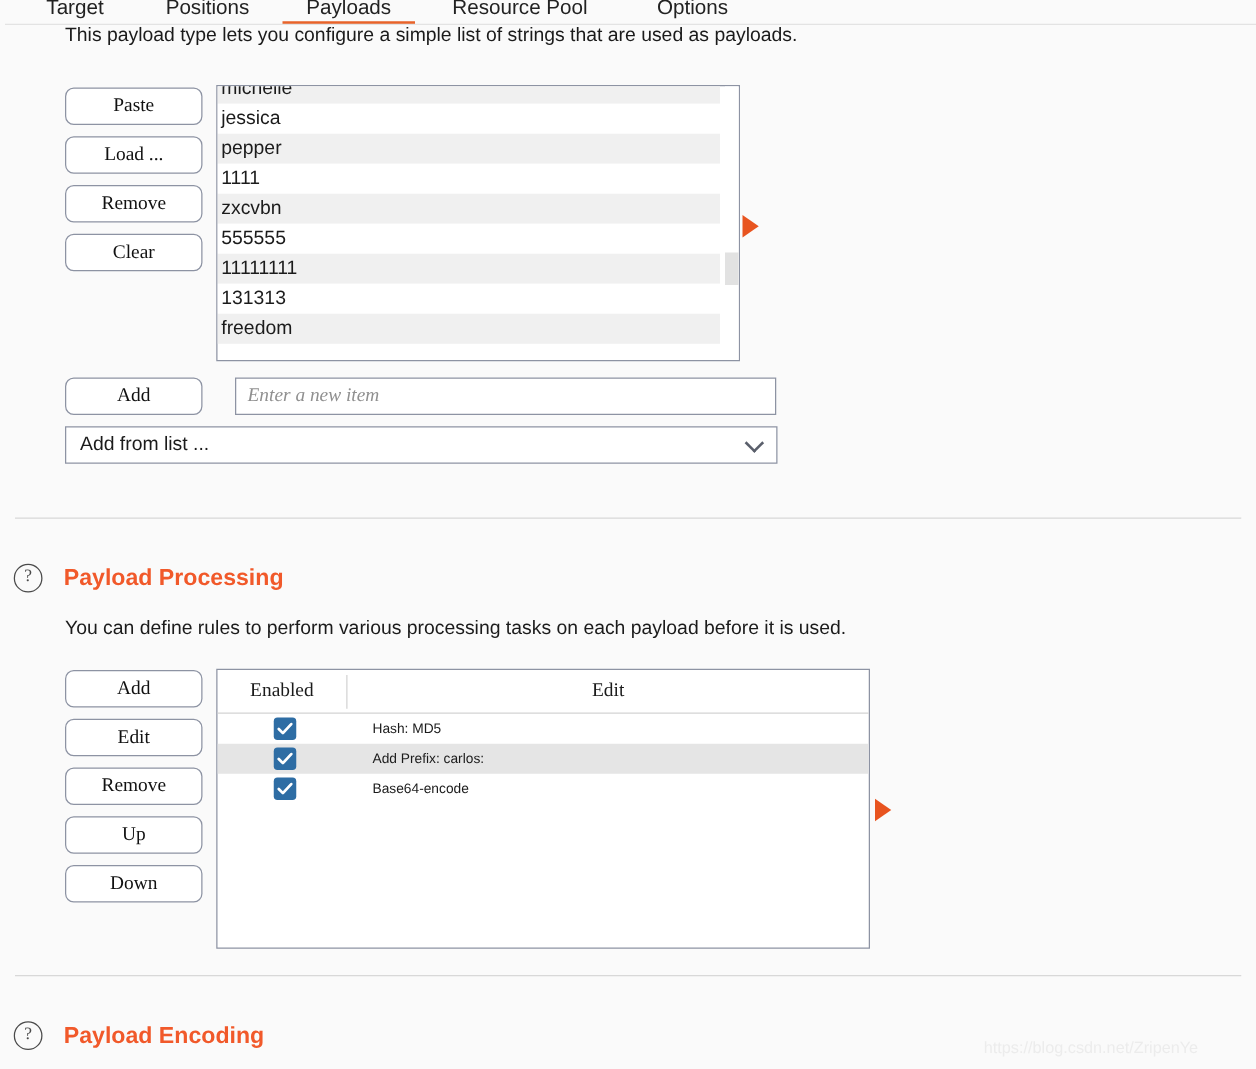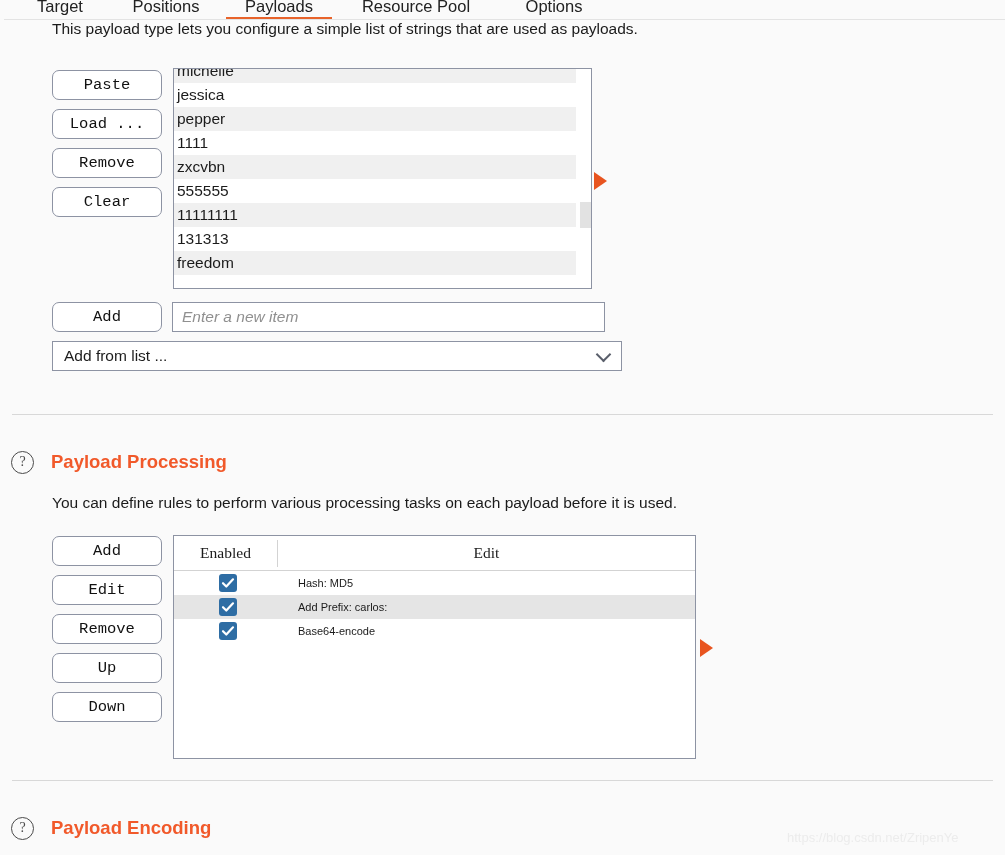--- a/index.html
+++ b/index.html
@@ -49,21 +49,21 @@
   }
 
   
   .btn {
     position: absolute;
     width: 110px; height: 30px;
     border: 1px solid #8d93a3;
     border-radius: 7px;
     background: #ffffff;
     color: #111;
-    font-family: Liberation Mono, monospace;
+    font-family: Liberation Serif, serif;
     font-size: 15.5px;
     line-height: 28px;
     text-align: center;
     padding: 0;
     cursor: pointer;
     white-space: nowrap;
   }
 
   
   .listbox {
@@ -256,21 +256,21 @@
       <div class="listrow">131313</div>
       <div class="listrow alt">freedom</div>
     </div>
   <div class="list-scrollbar">
     <div class="list-thumb"></div>
   </div>
 </div>
 <div class="arrow" style="left:594px; top:172px;"></div>
 
 <button class="btn" style="left:52px; top:302px;">Add</button>
-<input class="textfield" style="left: 172px; top: 302px; width: 433px; height: 30px;" placeholder="Enter a new item">
+<input class="textfield" style="left: 188px; top: 302px; width: 433px; height: 30px; font-family: Liberation Serif, serif;" placeholder="Enter a new item">
 
 <div class="dropdown" style="left:52px; top:341px; width:570px; height:30px;">
   <span>Add from list ...</span>
   <span class="chev"></span>
 </div>
 
 <div class="divider" style="top:414px;"></div>
 
 <div class="qmark" style="left:11px; top:451px;">?</div>
 <div class="hdr" style="left:51px; top:451px;">Payload Processing</div>

